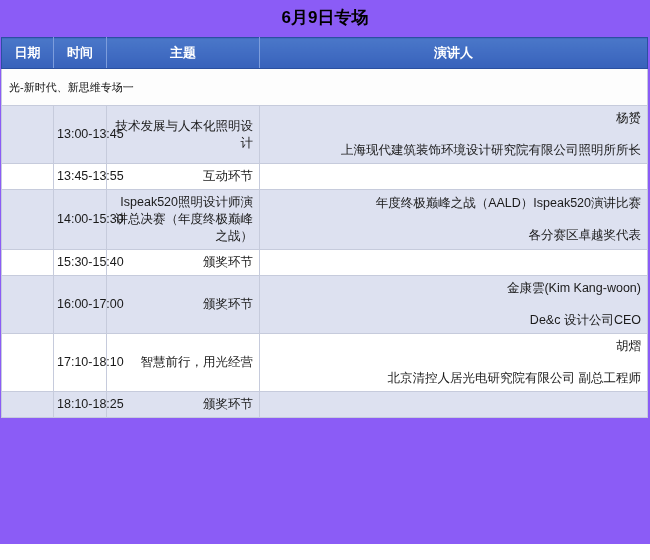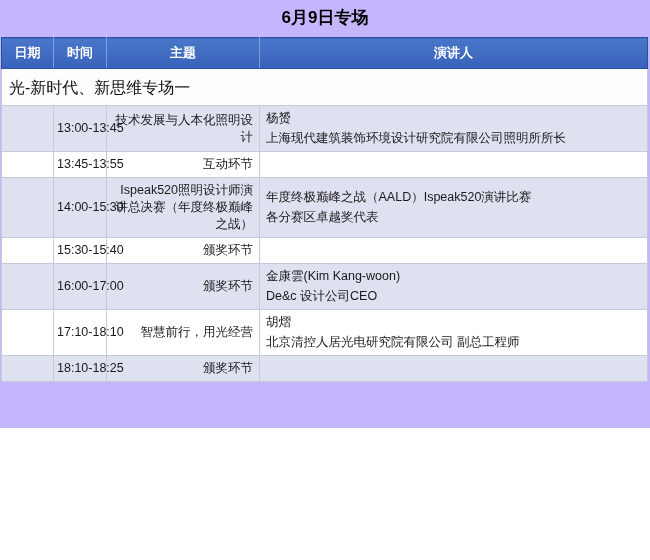--- a/index.html
+++ b/index.html
@@ -9,22 +9,22 @@
   }
   body {
     width: 650px;
     height: 560px;
     font-family: "Liberation Sans", "DejaVu Sans", sans-serif;
     overflow: hidden;
   }
   #page {
     position: relative;
     width: 650px;
-    height: 428px;
-    background: #c4b5fd;
+    height: 544px;
+    background: #8b5cf6;
   }
   .page-title {
     text-align: center;
     font-size: 17px;
     font-weight: bold;
     color: #000000;
     padding-top: 8px;
     padding-bottom: 9px;
     letter-spacing: 0px;
     line-height: 20px;
@@ -63,41 +63,41 @@
     font-size: 12.5px;
     color: #1a1a1a;
     vertical-align: middle;
     padding: 4px 6px;
     line-height: 17px;
   }
   tr.shade td { background: #dde1f0; }
   tr.plain td { background: #ffffff; }
 
   tr.section td {
-    font-size: 16px;
+    font-size: 11px;
     color: #111111;
     padding: 6px 7px;
     height: 24px;
     vertical-align: middle;
   }
   tr.section.shade td { background: #dde1f0; }
   tr.section.plain td { background: #fdfdfd; }
 
   td.cell-date { text-align: left; white-space: nowrap; }
   td.cell-time {
     text-align: left;
     white-space: nowrap;
     font-size: 12.5px;
     padding-left: 3px;
     padding-right: 2px;
   }
   td.cell-topic { text-align: right; }
-  td.cell-speaker { text-align: left; }
+  td.cell-speaker { text-align: right; }
   .line { display: block; }
-  .line + .line { margin-top: 3px; }
+  .line + .line { margin-top: 15px; }
 </style>
 </head>
 <body>
 
 <div id="page">
 
   <div class="page-title">6月9日专场</div>
 
   <table class="schedule">
     <colgroup>

